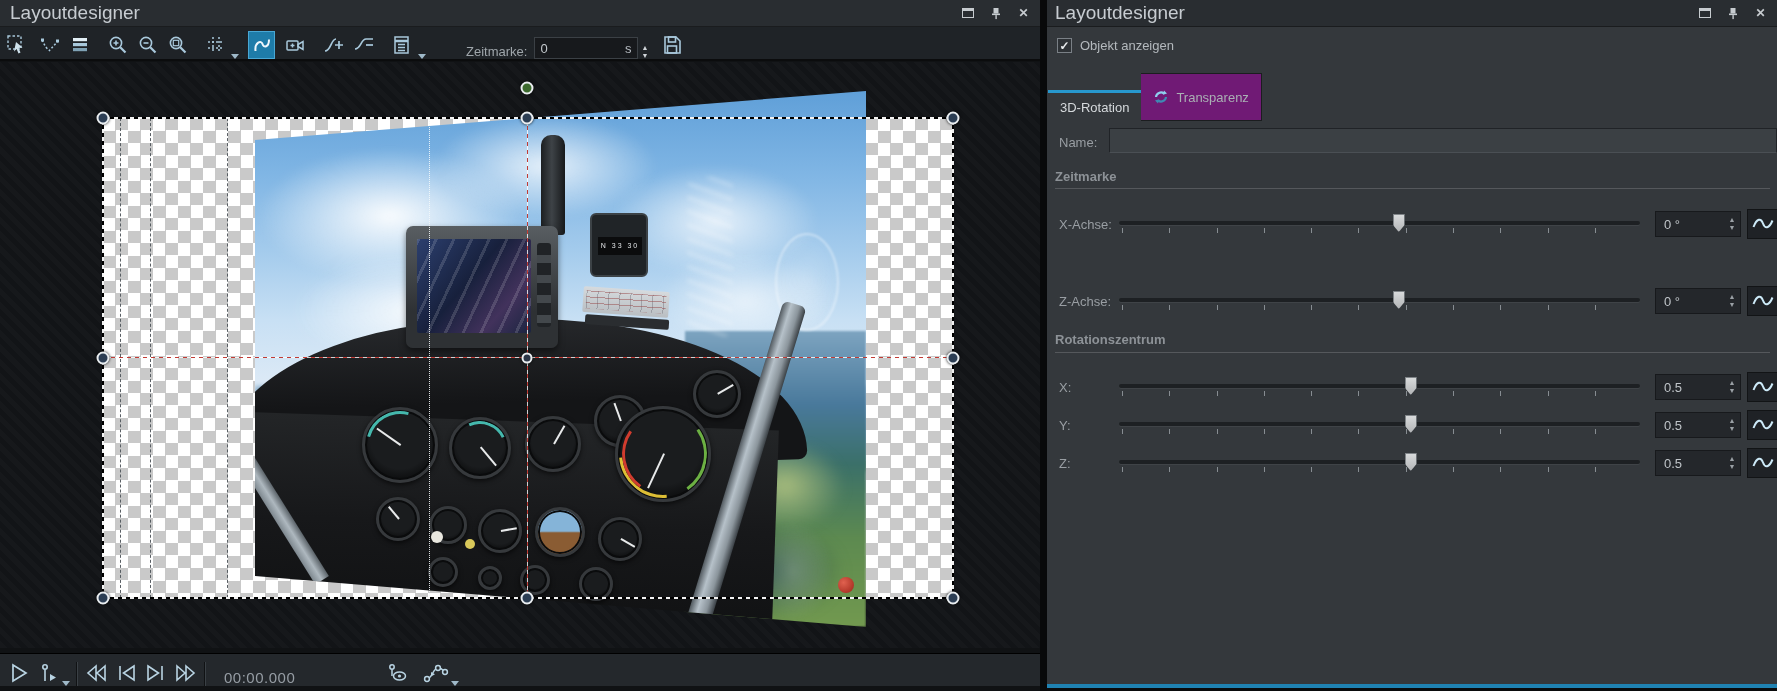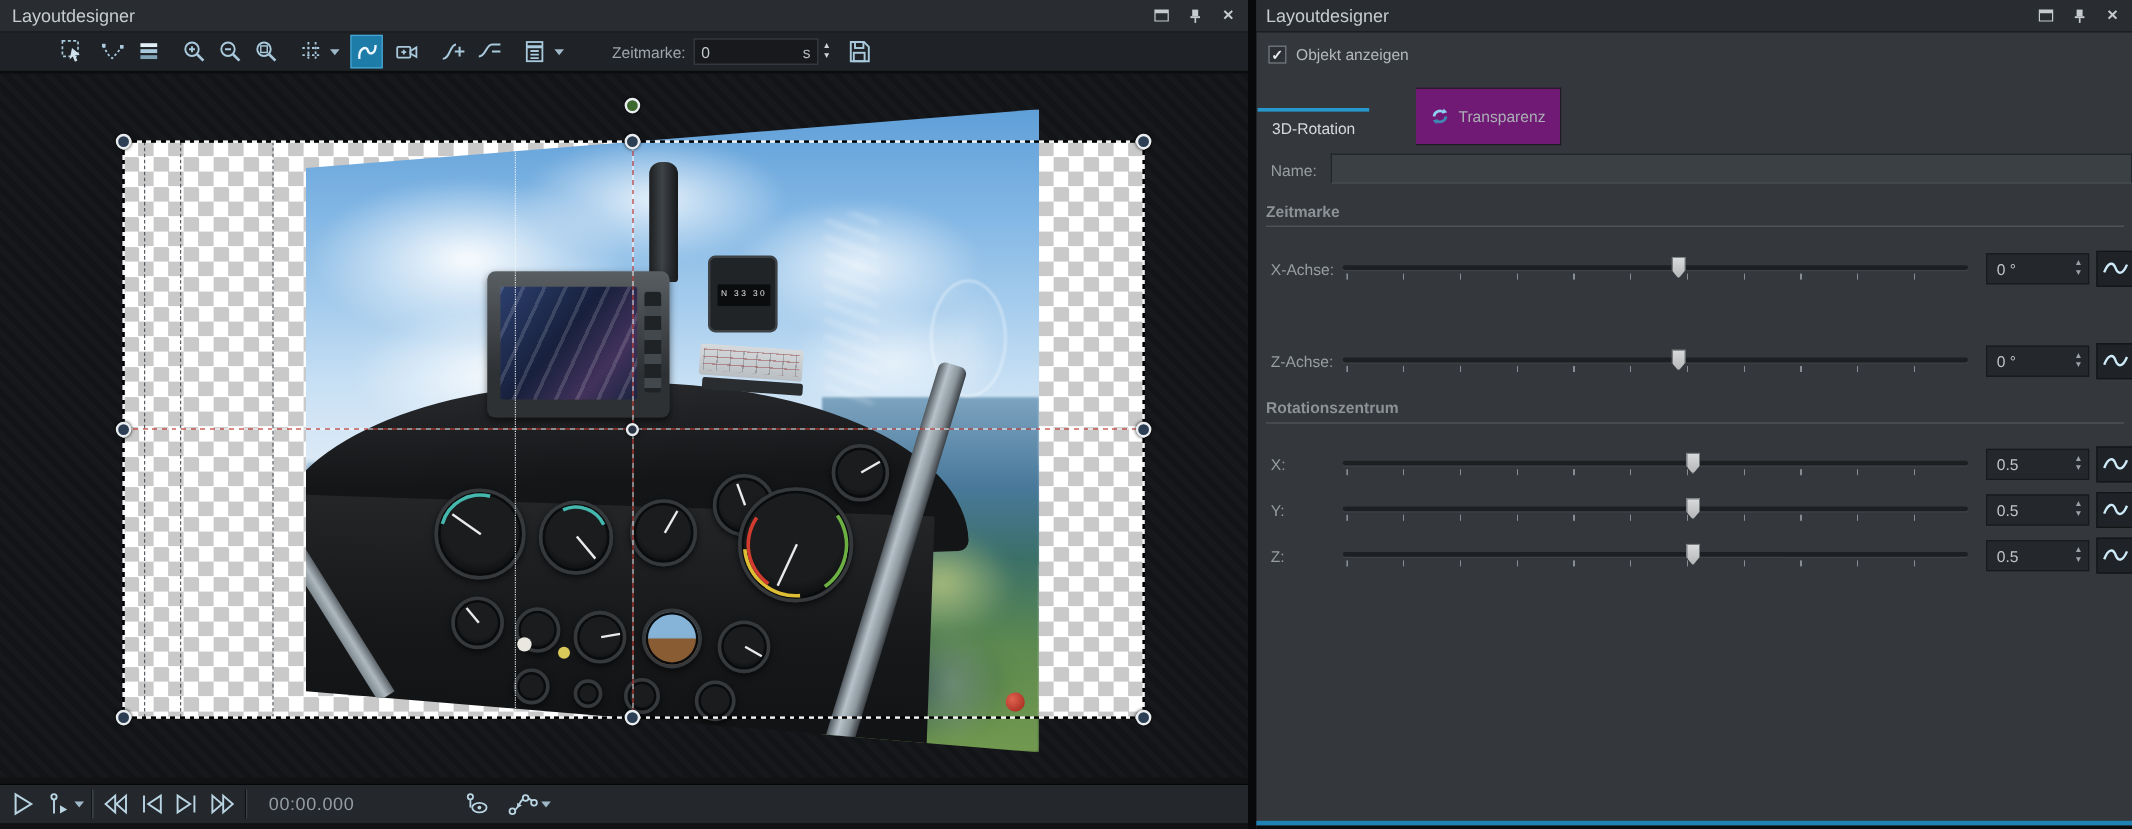--- a/index.html
+++ b/index.html
@@ -1,29 +1,29 @@
 <!DOCTYPE html>
 <html><head>
 <meta charset="utf-8">
 <style>
   * { margin:0; padding:0; box-sizing:border-box; }
   html,body { width:1777px; height:691px; background:#000; font-family:"Liberation Sans",sans-serif; overflow:hidden; }
   #app { position:relative; width:1777px; height:691px; background:#0a0b0c; }
 
   
   .titlebar { position:absolute; left:0; top:0; right:0; height:27px; background:#292d31; display:flex; align-items:center; justify-content:space-between; padding:0 10px; border-bottom:1px solid #1a1c1e; }
-  .titlebar .title { font-size:15px; color:#c7ccd1; }
+  .titlebar .title { font-size:19px; color:#c7ccd1; }
   .winbtns { display:flex; align-items:center; gap:15px; }
   .wb { width:13px; height:12px; display:flex; align-items:center; justify-content:center; color:#c6cbcf; font-size:12px; font-weight:bold; cursor:default; }
   .wb-max { width:12px; height:10px; border:1px solid #c6cbcf; border-top:3px solid #c6cbcf; }
   svg { display:block; }
 
   
   .panel-left { position:absolute; left:0; top:0; width:1040px; height:691px; background:#101214; }
-  .toolbar { position:absolute; left:0; top:27px; width:1040px; height:34px; background:#1f2327; display:flex; align-items:center; border-bottom:2px solid #0b0c0d;padding-left:44px; }
+  .toolbar { position:absolute; left:0; top:27px; width:1040px; height:34px; background:#1f2327; display:flex; align-items:flex-end; border-bottom:2px solid #0b0c0d; }
   .tbtn { width:27px; height:28px; display:flex; align-items:center; justify-content:center; border:1px solid transparent; }
   .tbtn.active { background:#1e7ca9; border:1px solid #48a7d4; }
   .caret { width:0; height:0; border-left:4px solid transparent; border-right:4px solid transparent; border-top:5px solid #9fb9c9; margin-left:2px; }
   .zeit-label { font-size:13px; color:#9fa6ab; margin:0 7px 0 40px; }
   .zeit-box { width:104px; height:22px; background:#17191c; border:1px solid #3b4045; display:flex; align-items:center; }
   .zeit-box input { flex:1; width:60px; background:transparent; border:none; outline:none; color:#c3c8cc; font-size:13px; padding-left:5px; font-family:"Liberation Sans",sans-serif; }
   .zeit-box .unit { color:#b5bac0; font-size:13px; padding-right:6px; }
   .spincol { display:flex; flex-direction:column; margin-left:3px; gap:2px; }
   .spincol span { font-size:7px; line-height:6px; color:#cfd4d8; cursor:default; }
 
@@ -56,33 +56,33 @@
            background:radial-gradient(closest-side,rgba(255,255,255,.95),rgba(255,255,255,0) 80%);
            filter:blur(4px); }
   .gauge { position:absolute; border-radius:50%;
            background:radial-gradient(circle at 50% 42%,#1a1c1e 55%,#0b0c0d 78%);
            border:3px solid #36393c; box-shadow:0 2px 5px rgba(0,0,0,.65), inset 0 0 0 2px #0a0b0c; }
   .needle { position:absolute; left:50%; bottom:50%; width:2px; height:42%; background:#e8eaeb; transform-origin:50% 100%; }
   .arc { position:absolute; inset:1px; border-radius:50%; border:3px solid transparent; }
 
   
   .playbar { position:absolute; left:0; top:653px; width:1040px; height:33px; background:#24282c;
-             border-top:1px solid #000; display:flex; align-items:center; }
+             border-top:1px solid #000; display:flex; align-items:flex-end; }
   .pbtn { display:flex; align-items:center; justify-content:center; height:26px; }
   .psep { width:2px; height:24px; margin:0 6px; background:linear-gradient(90deg,#101214 50%,#3a4045 50%); }
   .time { font-size:15px; color:#969da4; margin:0 12px; letter-spacing:.5px; }
 
   
   .splitter { position:absolute; left:1040px; top:0; width:7px; height:691px; background:#08090a; }
   .panel-right { position:absolute; left:1047px; top:0; width:730px; height:691px; background:#34383c; }
   .cb-row { position:absolute; left:10px; top:38px; display:flex; align-items:center; gap:8px; }
   .cb-box { width:15px; height:15px; background:#2e3236; border:1px solid #7a8086; display:flex; align-items:center; justify-content:center; }
   .cb-box span { color:#e9ecee; font-size:12px; font-weight:bold; line-height:1; }
   .cb-label { font-size:13px; color:#b4b9bd; }
-  .tabs { position:absolute; left:1px; top:73px; display:flex; align-items:flex-end;gap:39px; }
+  .tabs { position:absolute; left:1px; top:73px; display:flex; align-items:flex-end; }
   .tab { height:31px; display:flex; align-items:center; gap:7px; padding:0 12px; font-size:13px; }
   .tab.active { background:#34383c; border-top:3px solid #2798ce; color:#d5d9dc; }
   .tab.inactive { background:#701a75; border:1px solid #1b1d1f; border-left:none; color:#aab0b4; height:48px; }
   .name-label { position:absolute; left:12px; top:135px; font-size:13px; color:#999ea3; }
   .name-input { position:absolute; left:62px; top:128px; width:668px; height:25px; background:#3b4044;
                 border:1px solid #202327; border-bottom-color:#4a4f54; color:#c6cbcf; font-size:13px;
                 padding:0 6px; outline:none; font-family:"Liberation Sans",sans-serif; }
   .sect { position:absolute; left:8px; font-size:13px; font-weight:bold; color:#8d9297; }
   .sect-line { position:absolute; left:8px; right:7px; height:1px; background:#55585c; }
   .prow { position:absolute; left:0; right:0; height:26px; }

